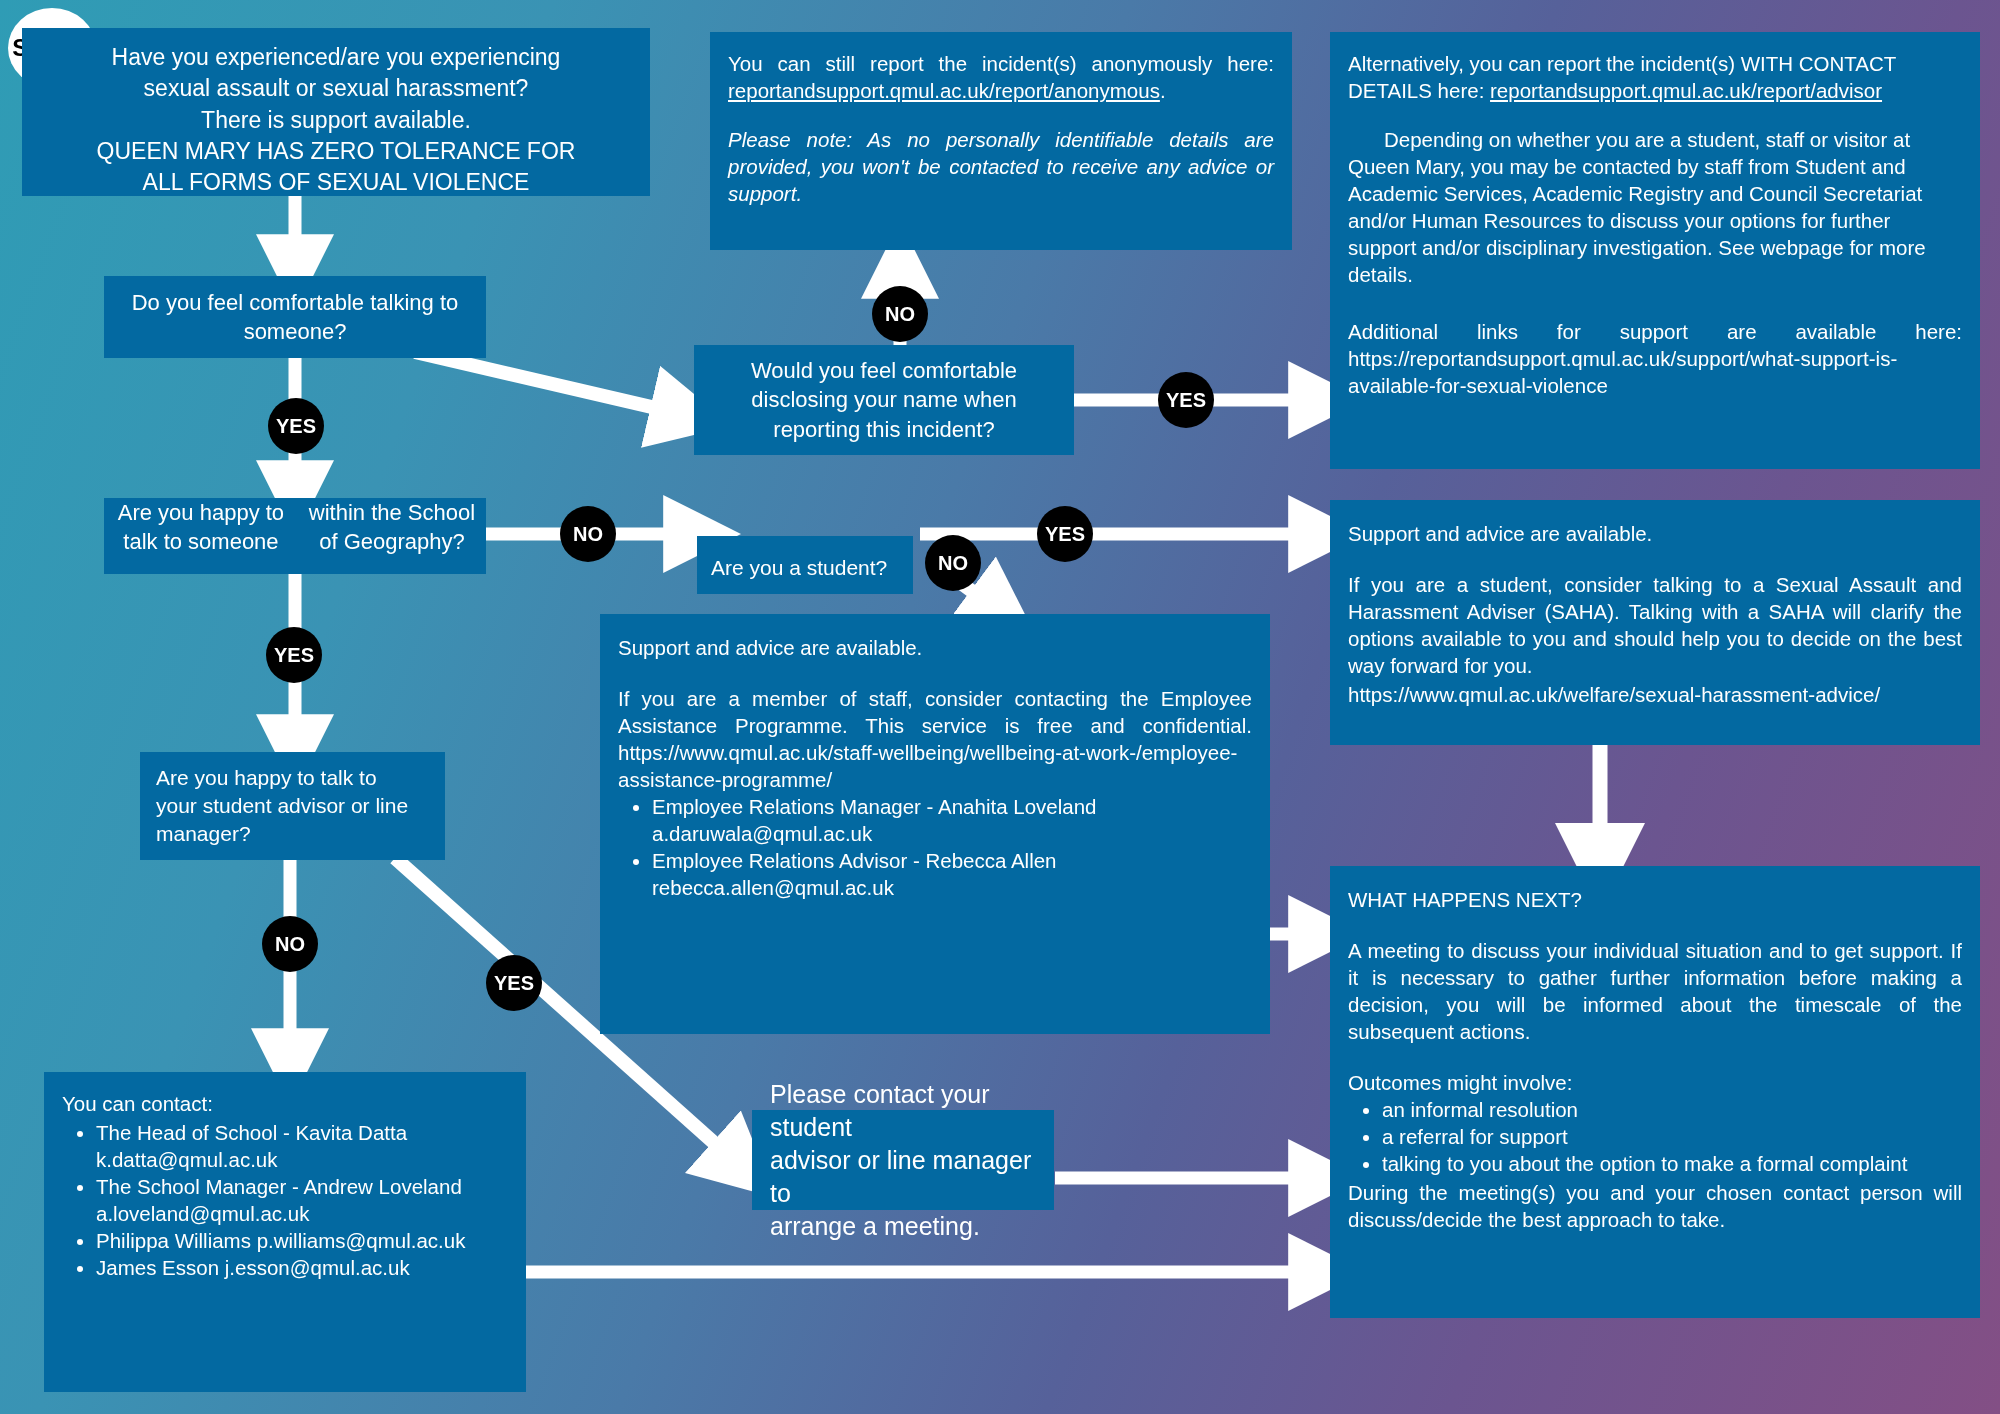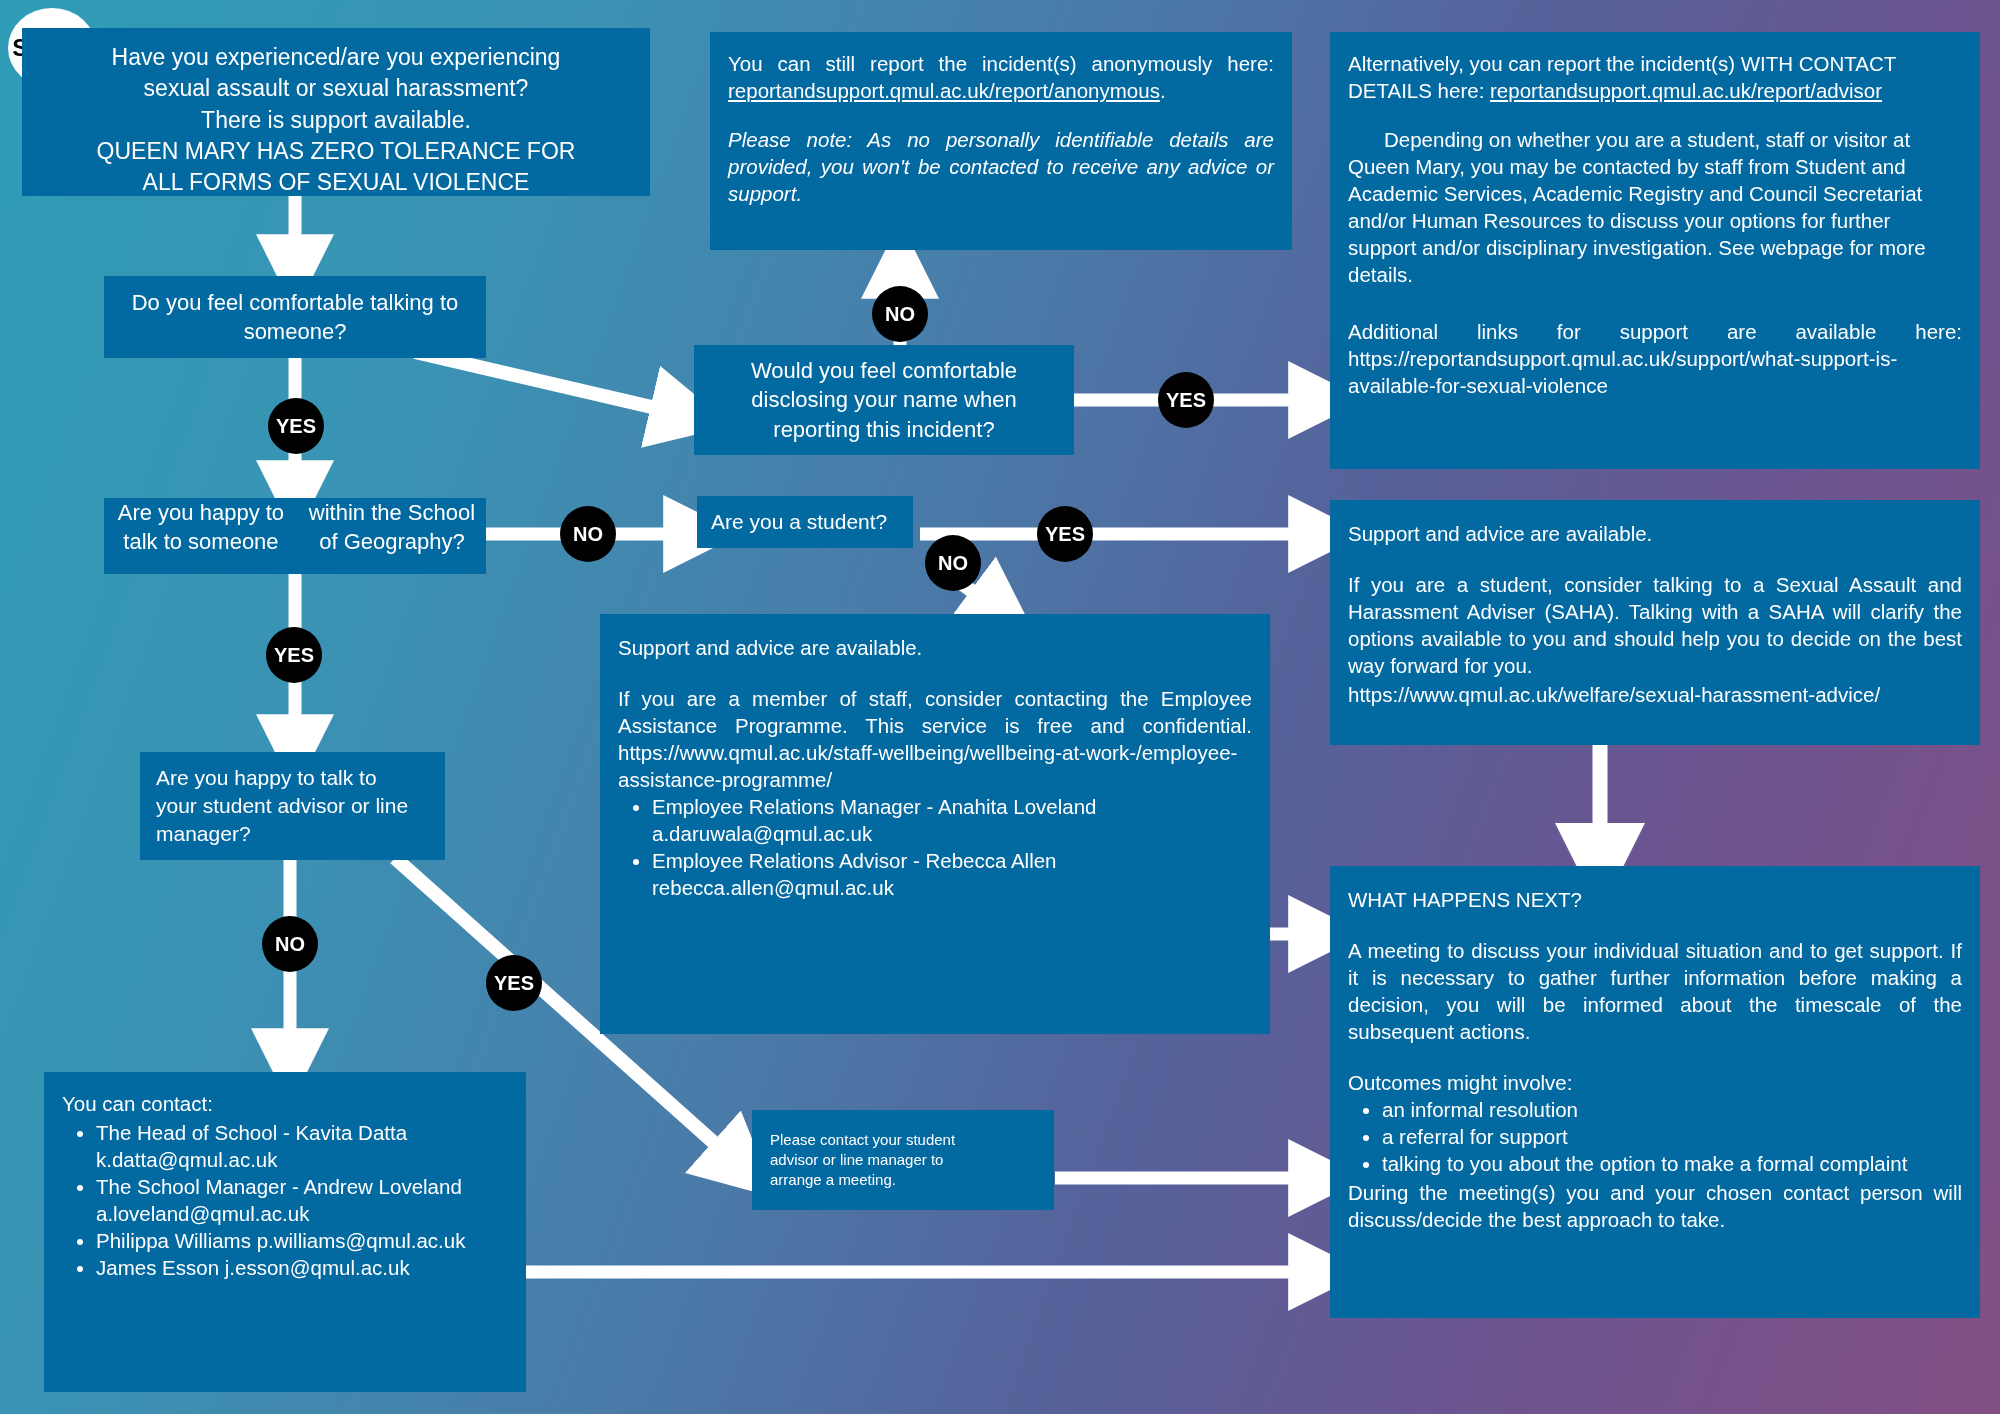--- a/index.html
+++ b/index.html
@@ -131,21 +131,21 @@
   </div>
 
   <div class="badge" style="left:872px;top:286px;width:56px;height:56px;font-size:20px;">
     <span>NO</span>
   </div>
 
   <div class="badge" style="left:1158px;top:372px;width:56px;height:56px;font-size:20px;">
     <span>YES</span>
   </div>
 
-  <div class="box" style="left:697px;top:496px;width:216px;height:52px;font-size:21px;padding:12px 14px;display:flex;align-items:flex-end;">
+  <div class="box" style="left:697px;top:536px;width:216px;height:58px;font-size:21px;padding:12px 14px;display:flex;align-items:flex-end;">
     <span>Are you a student?</span>
   </div>
 
   <div class="badge" style="left:1037px;top:506px;width:56px;height:56px;font-size:20px;">
     <span>YES</span>
   </div>
 
   <div class="badge" style="left:925px;top:535px;width:56px;height:56px;font-size:20px;">
     <span>NO</span>
   </div>
@@ -179,21 +179,21 @@
   <div class="box pad" style="left:44px;top:1072px;width:482px;height:320px;font-size:20.5px;">
     <p style="margin:4px 0 0 0;">You can contact:</p>
     <ul style="margin-top:2px;">
       <li>The Head of School - Kavita Datta k.datta@qmul.ac.uk</li>
       <li>The School Manager - Andrew Loveland a.loveland@qmul.ac.uk</li>
       <li>Philippa Williams p.williams@qmul.ac.uk</li>
       <li>James Esson j.esson@qmul.ac.uk</li>
     </ul>
   </div>
 
-  <div class="box pad" style="left:752px;top:1110px;width:302px;height:100px;font-size:15px;display:flex;flex-direction:column;justify-content:center;">
+  <div class="box pad" style="left:752px;top:1110px;width:302px;height:100px;font-size:25px;display:flex;flex-direction:column;justify-content:center;">
     <div>Please contact your student</div>
     <div>advisor or line manager to</div>
     <div>arrange a meeting.</div>
   </div>
 
   <div class="box pad" style="left:1330px;top:866px;width:650px;height:452px;font-size:20.5px;">
     <p style="margin:6px 0 0 0;">WHAT HAPPENS NEXT?</p>
     <p class="just" style="margin:24px 0 0 0;">A meeting to discuss your individual situation and to get support. If it is necessary to gather further information before making a decision, you will be informed about the timescale of the subsequent actions.</p>
     <p style="margin:24px 0 0 0;">Outcomes might involve:</p>
     <ul>

